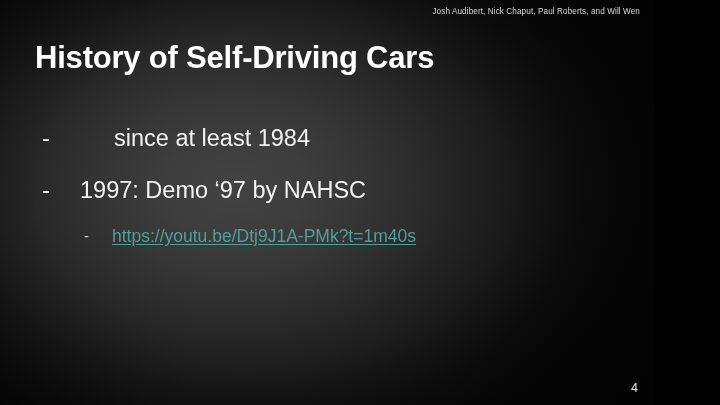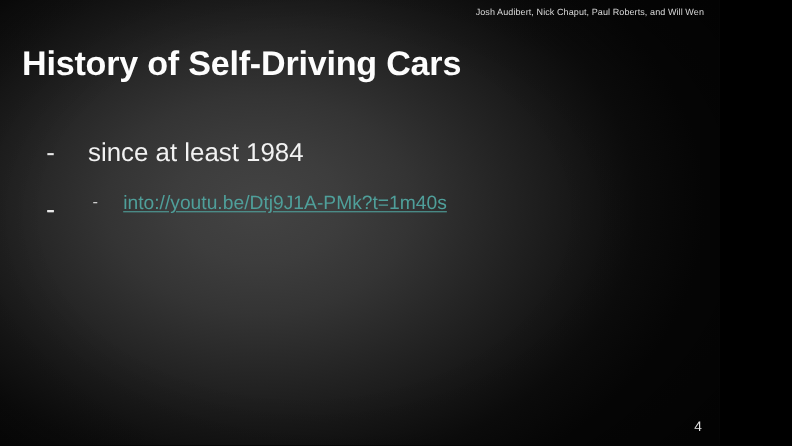--- a/index.html
+++ b/index.html
@@ -43,21 +43,21 @@
     right: 14px;
     font-size: 8.2px;
     line-height: 11px;
     color: #d8d8d8;
     letter-spacing: 0.08px;
     white-space: nowrap;
   }
 
   .title {
     position: absolute;
-    left: 20px;
+    left: 35px;
     top: 40px;
     font-size: 31px;
     font-weight: bold;
     color: #fdfdfd;
     letter-spacing: -0.2px;
     white-space: nowrap;
   }
 
   .body-list {
     position: absolute;
@@ -79,20 +79,21 @@
     position: absolute;
     left: 42px;
     top: 0;
     color: #e8e8e8;
     font-size: 23.5px;
     line-height: 52px;
   }
   .bullet .cont {
     display: block;
     padding-left: 0;
+    margin-left: 34px;
   }
 
   .subbullet {
     position: relative;
     display: block;
     font-size: 17.5px;
     line-height: 40px;
     padding-left: 112px;
     white-space: nowrap;
   }
@@ -139,24 +140,25 @@
     <div class="bullet">
       <span class="cont">since at least 1984</span>
     </div>
 
     <div class="bullet">
       <span class="dash">-</span>
     </div>
 
     <div class="bullet">
       <span class="dash">-</span>
+      <span>1997: Demo ‘97 by NAHSC</span>
     </div>
 
     <div class="subbullet">
       <span class="dash">-</span>
-      <a class="link" href="#">into://youtu.be/Dtj9J1A-PMk?t=1m40s</a>
+      <a class="link" href="#">https://youtu.be/Dtj9J1A-PMk?t=1m40s</a>
     </div>
 
   </div>
 
   <div class="page-number">4</div>
 
 </div>
 
 </body></html>

